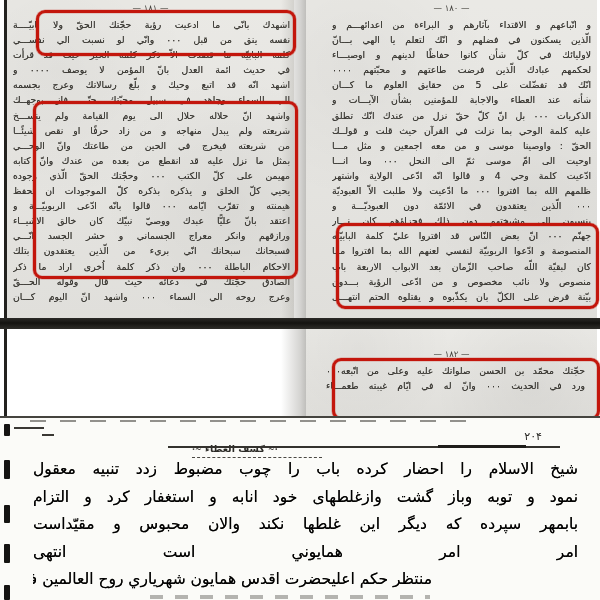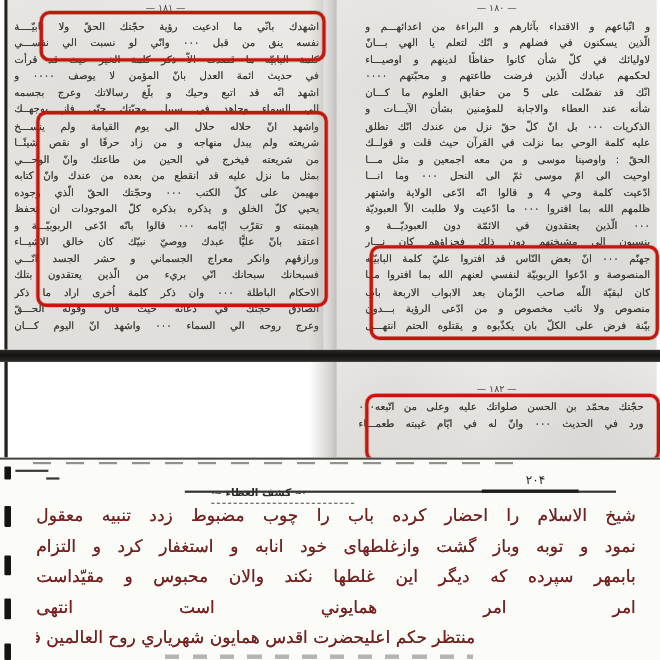--- a/index.html
+++ b/index.html
@@ -63,31 +63,31 @@
   #b4{left:332px;top:29px;width:262px;height:56px;}
 
   
   #s3-remnant{position:absolute;top:2px;left:30px;width:450px;height:2px;opacity:.55;
     background:repeating-linear-gradient(90deg,#3c3a34 0 16px, transparent 16px 30px);}
   #s3-title{position:absolute;top:24px;left:192px;width:130px;height:15px;line-height:14px;
     direction:rtl;text-align:left;font-size:9.5px;color:#2b2a26;
     border-bottom:1.5px dashed #4a4843;white-space:nowrap;font-weight:bold;}
   #s3-title .orn{font-size:8px;color:#4a4843;letter-spacing:-1px;}
   #s3-pagenum{position:absolute;top:12px;left:478px;width:64px;height:13px;line-height:13px;
-    text-align:left;font-size:11px;color:#201f1c;}
+    text-align:right;font-size:11px;color:#201f1c;}
   #s3-rule{position:absolute;top:28px;left:168px;width:392px;height:1.5px;background:#34322e;}
   #s3-rule2{position:absolute;top:26.5px;left:438px;width:88px;height:3.5px;background:#1e1d1a;}
   #s3-dash1{position:absolute;top:9px;left:14px;width:30px;height:2px;background:#3a3834;}
   #s3-dash2{position:absolute;top:16px;left:42px;width:12px;height:2px;background:#3a3834;}
 
   #s3-lines{position:absolute;top:38px;left:33px;width:545px;}
   .s3line{
     direction:rtl;
     font-size:15.5px;height:27.5px;line-height:27.5px;
-    color:#7f1d1d;white-space:nowrap;overflow:hidden;
+    color:#000000;white-space:nowrap;overflow:hidden;
     text-align:justify;text-align-last:justify;
     text-shadow:0 0 .4px rgba(29,28,24,.8);
   }
   .s3line:nth-child(5){text-align-last:center;padding:0 146px 0 148px;}
 
   .mbar{position:absolute;left:4px;width:6px;background:#151412;border-radius:1px;}
   #mb1{top:6px;height:12px;}
   #mb2{top:42px;height:19px;}
   #mb3{top:87px;height:18px;}
   #mb4{top:126px;height:19px;}

